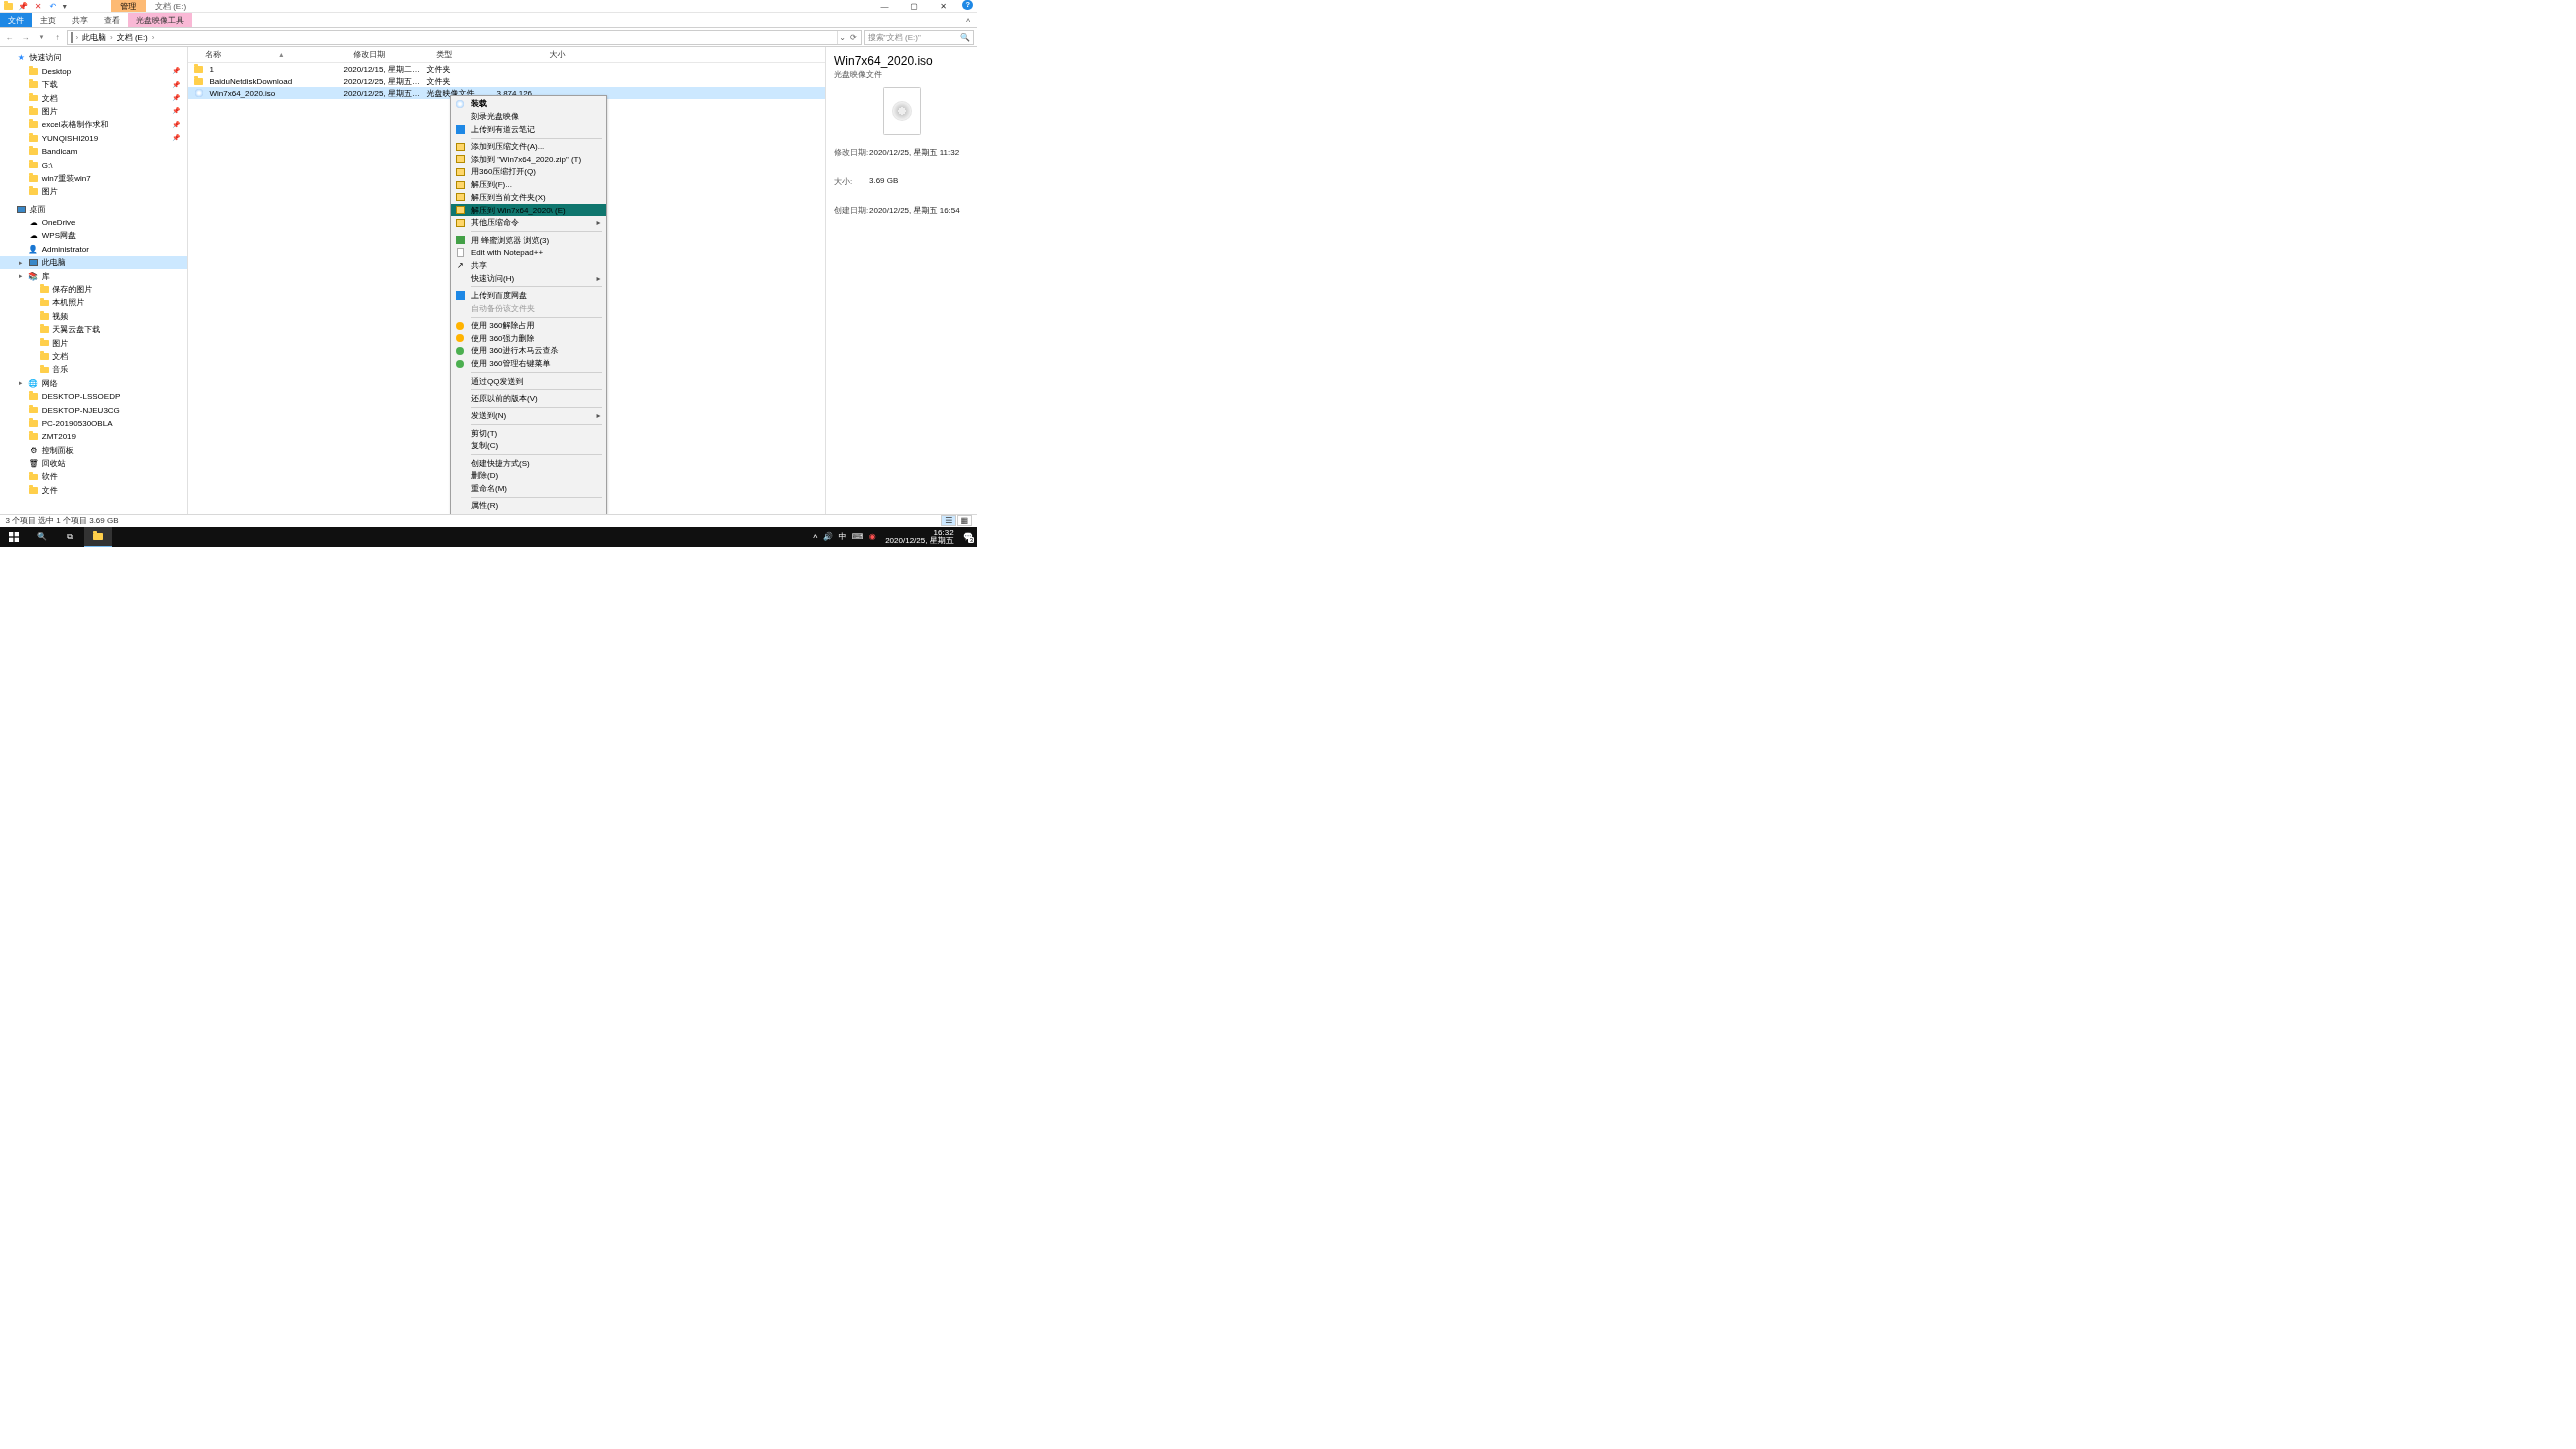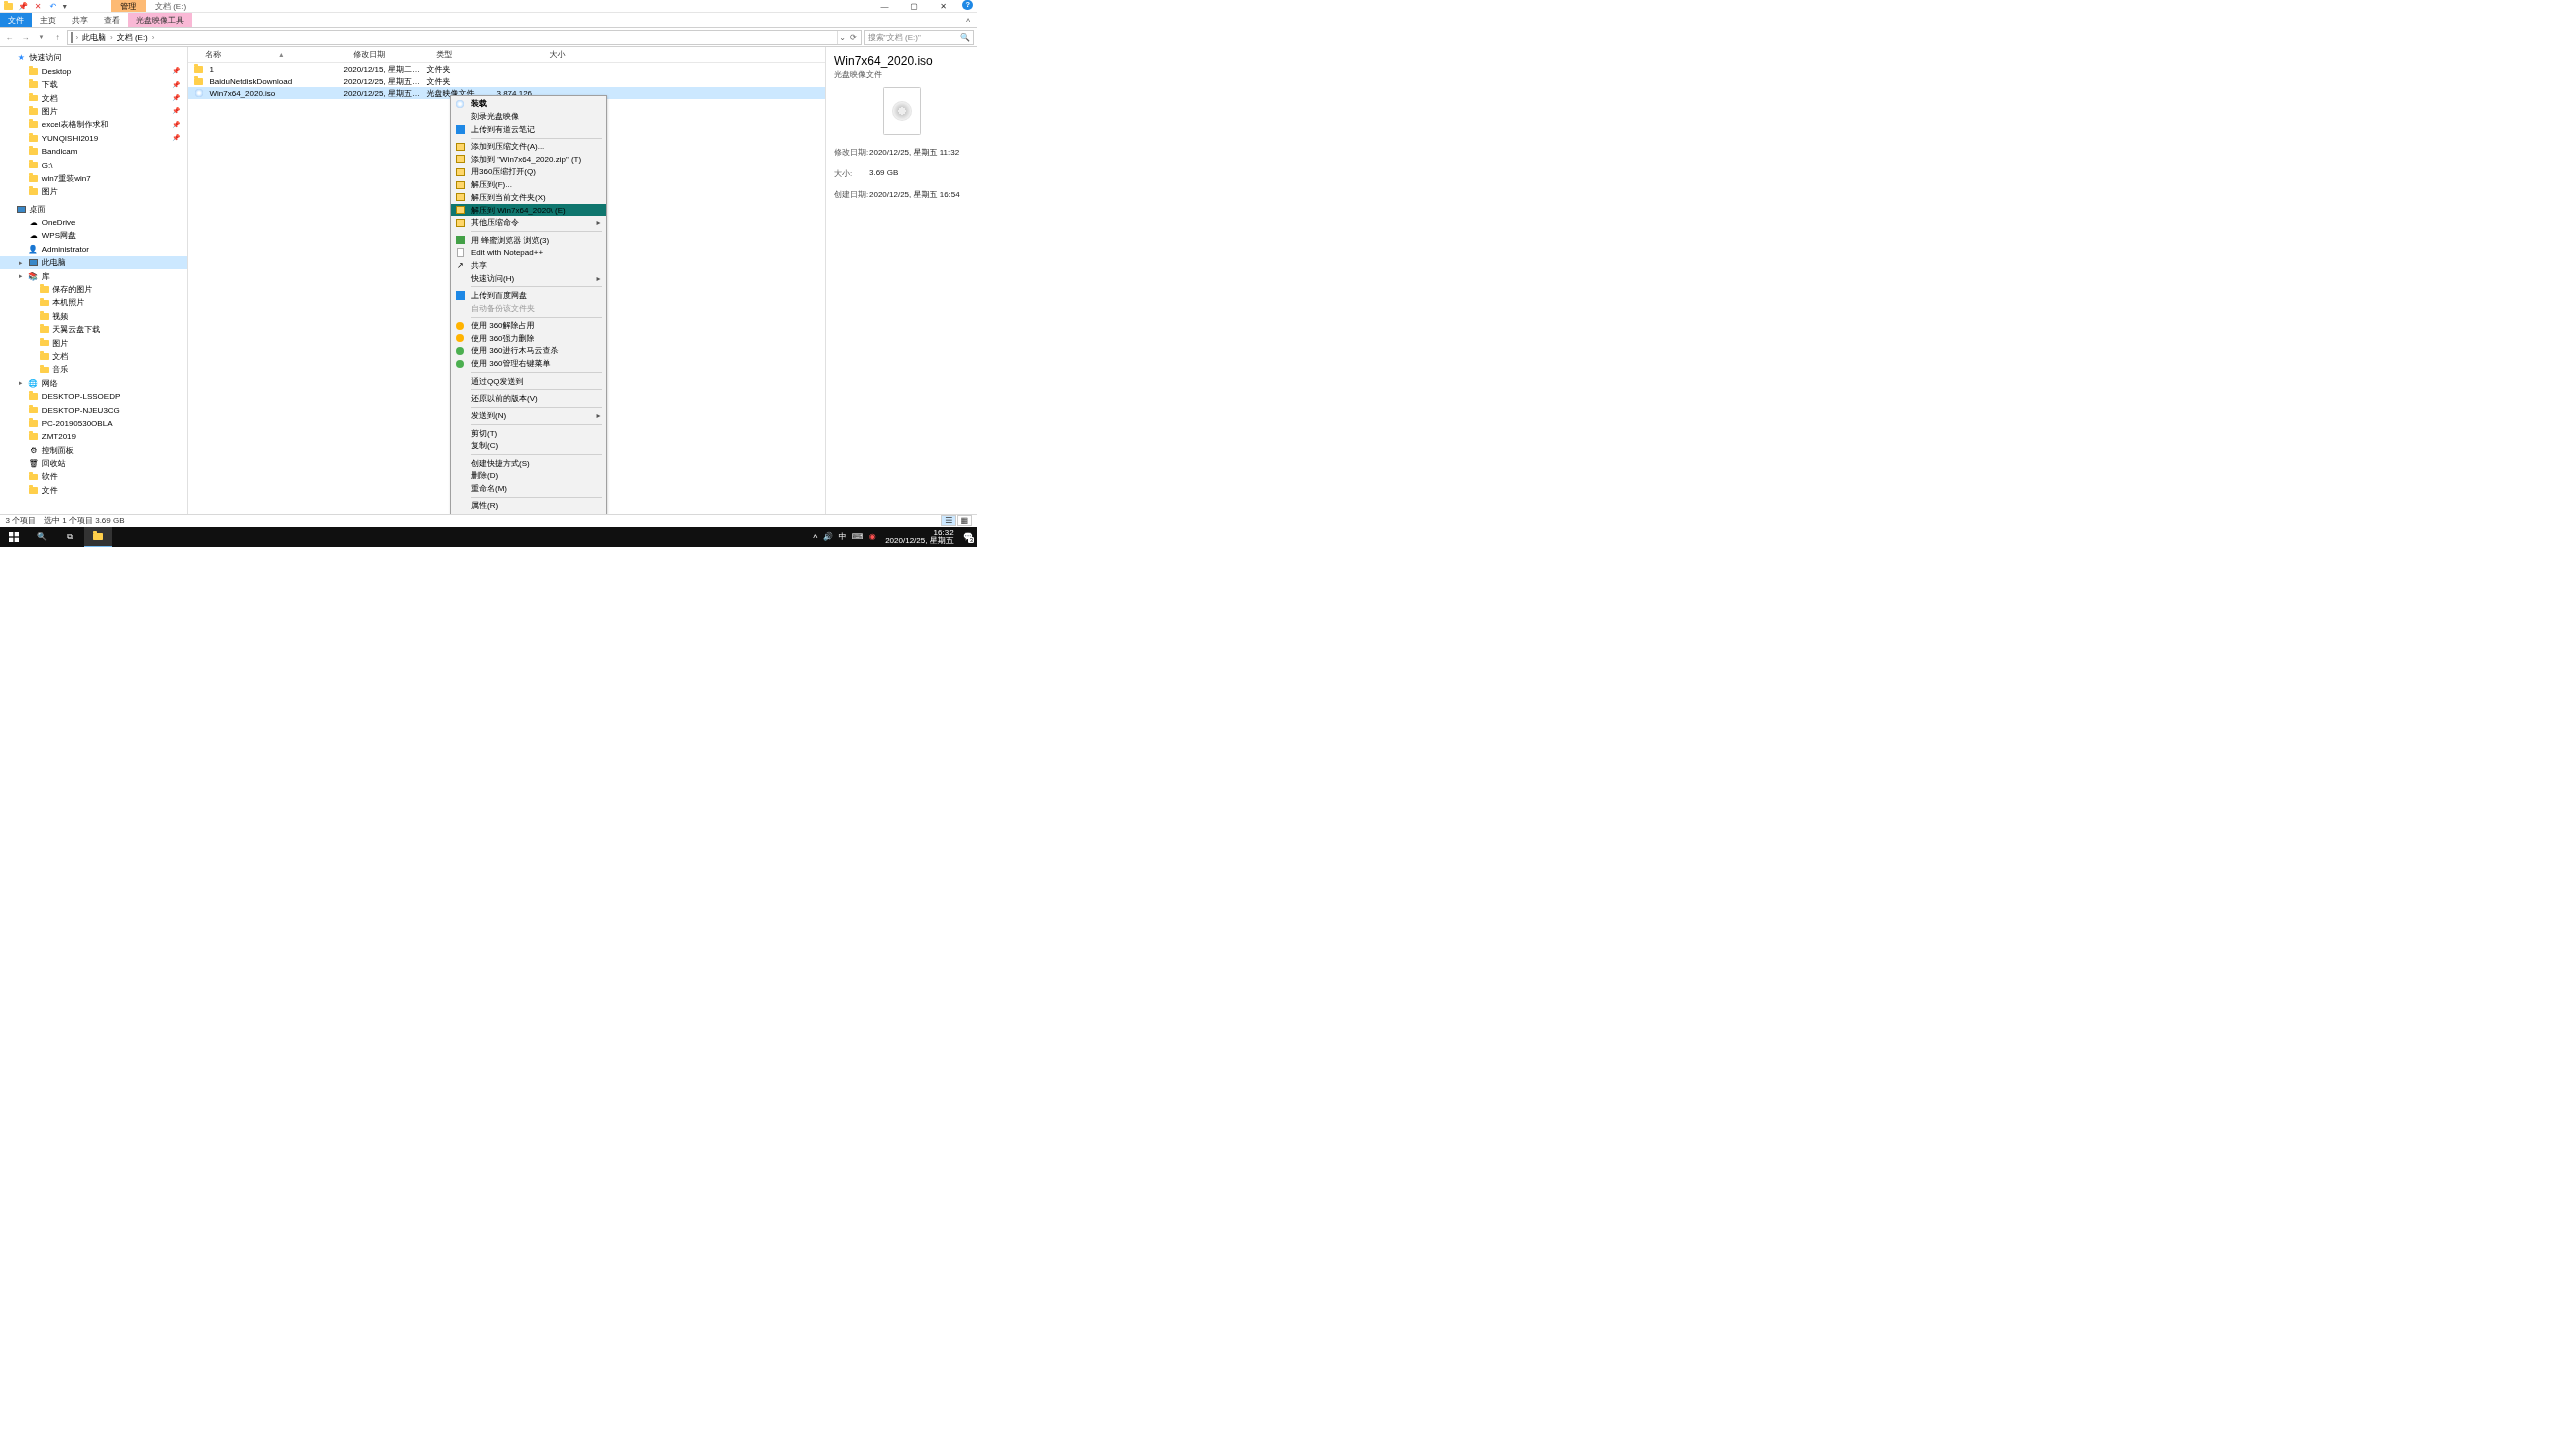--- a/index.html
+++ b/index.html
@@ -63,35 +63,35 @@
 .row .cn{width:134px}
 .row .cd{width:83px}
 .row .ct{width:70px}
 .row .cs{width:66px;text-align:left}
 
 .details{width:152px;border-left:0.7px solid #e0e0e0;padding:6.7px 8px}
 .details h1{font-size:12px;font-weight:normal;margin-bottom:1.3px}
 .details .sub{color:#555;margin-bottom:5.4px}
 .details .thumb{width:38px;height:48px;border:0.7px solid #ccc;margin:6.7px auto 12px;display:flex;align-items:center;justify-content:center;border-radius:1.3px}
 .details .disc{width:20px;height:20px;border-radius:50%;background:radial-gradient(circle,#eee 25%,#ccc 26%,#eee 60%,#bbb 100%)}
-.details .meta{display:grid;grid-template-columns:35px 1fr;row-gap:10px;font-size:8px}
+.details .meta{display:grid;grid-template-columns:35px 1fr;row-gap:18px;font-size:8px}
 .details .mk{color:#555}
 .details .mv{color:#222}
 
 
 .ctx{position:absolute;left:262px;top:48px;width:157px;background:#f2f2f2;border:0.7px solid #a0a0a0;box-shadow:1.3px 1.3px 2.7px rgba(0,0,0,.25);padding:1.3px 0}
 .ctx .mi{height:12.7px;display:flex;align-items:center;padding:0 5.4px 0 20px;position:relative}
 .ctx .mi.dis{color:#9a9a9a}
 .ctx .mi.hl{background:#0f766e}
 .ctx .mi .mico{position:absolute;left:4px;width:10.7px;height:10.7px;display:flex;align-items:center;justify-content:center;font-size:7.4px}
 .ctx .mi .sub-ar{margin-left:auto;color:#555}
 .ctx .sepln{height:0.7px;background:#d0d0d0;margin:2px 4px 2px 20px}
 
 
-.status{height:13.4px;border-top:0.7px solid #d8d8d8;display:flex;align-items:center;padding:0 5.4px;font-size:8px;color:#333;gap:8px}
+.status{height:13.4px;border-top:0.7px solid #d8d8d8;display:flex;align-items:center;padding:0 5.4px;font-size:8px;color:#333;gap:2px}
 .status .viewbtns{margin-left:auto;display:flex;gap:0.7px}
 .status .vb{width:14.8px;height:10.7px;border:0.7px solid #ccc;display:flex;align-items:center;justify-content:center}
 .status .vb.on{background:#cce8ff}
 
 
 .taskbar{height:20px;background:#101010;display:flex;align-items:center;color:#fff}
 .taskbar .tb{width:28px;height:100%;display:flex;align-items:center;justify-content:center}
 .taskbar .tb.active{background:#333;border-bottom:1.3px solid #76b9ed}
 .taskbar .tray{margin-left:auto;display:flex;align-items:center;gap:5.4px;padding:0 4px;font-size:7.4px}
 .taskbar .clock{text-align:right;line-height:8px;font-size:7.4px;padding:1.3px 4px}

